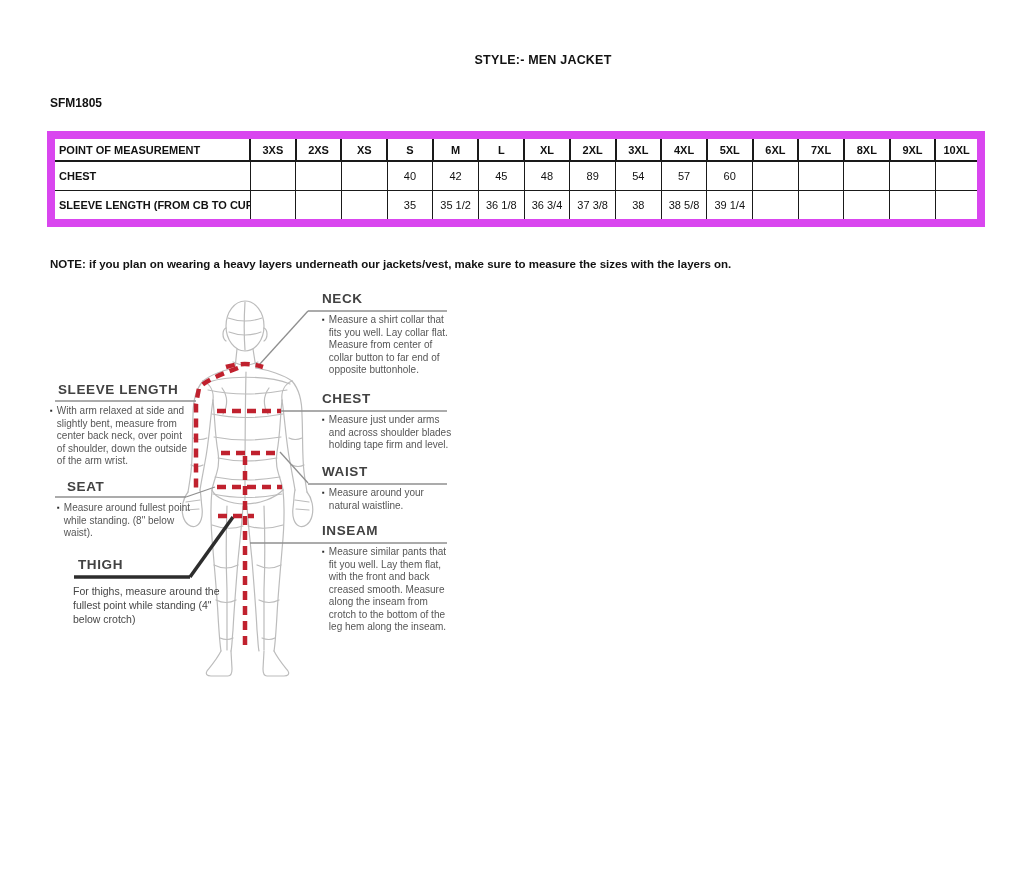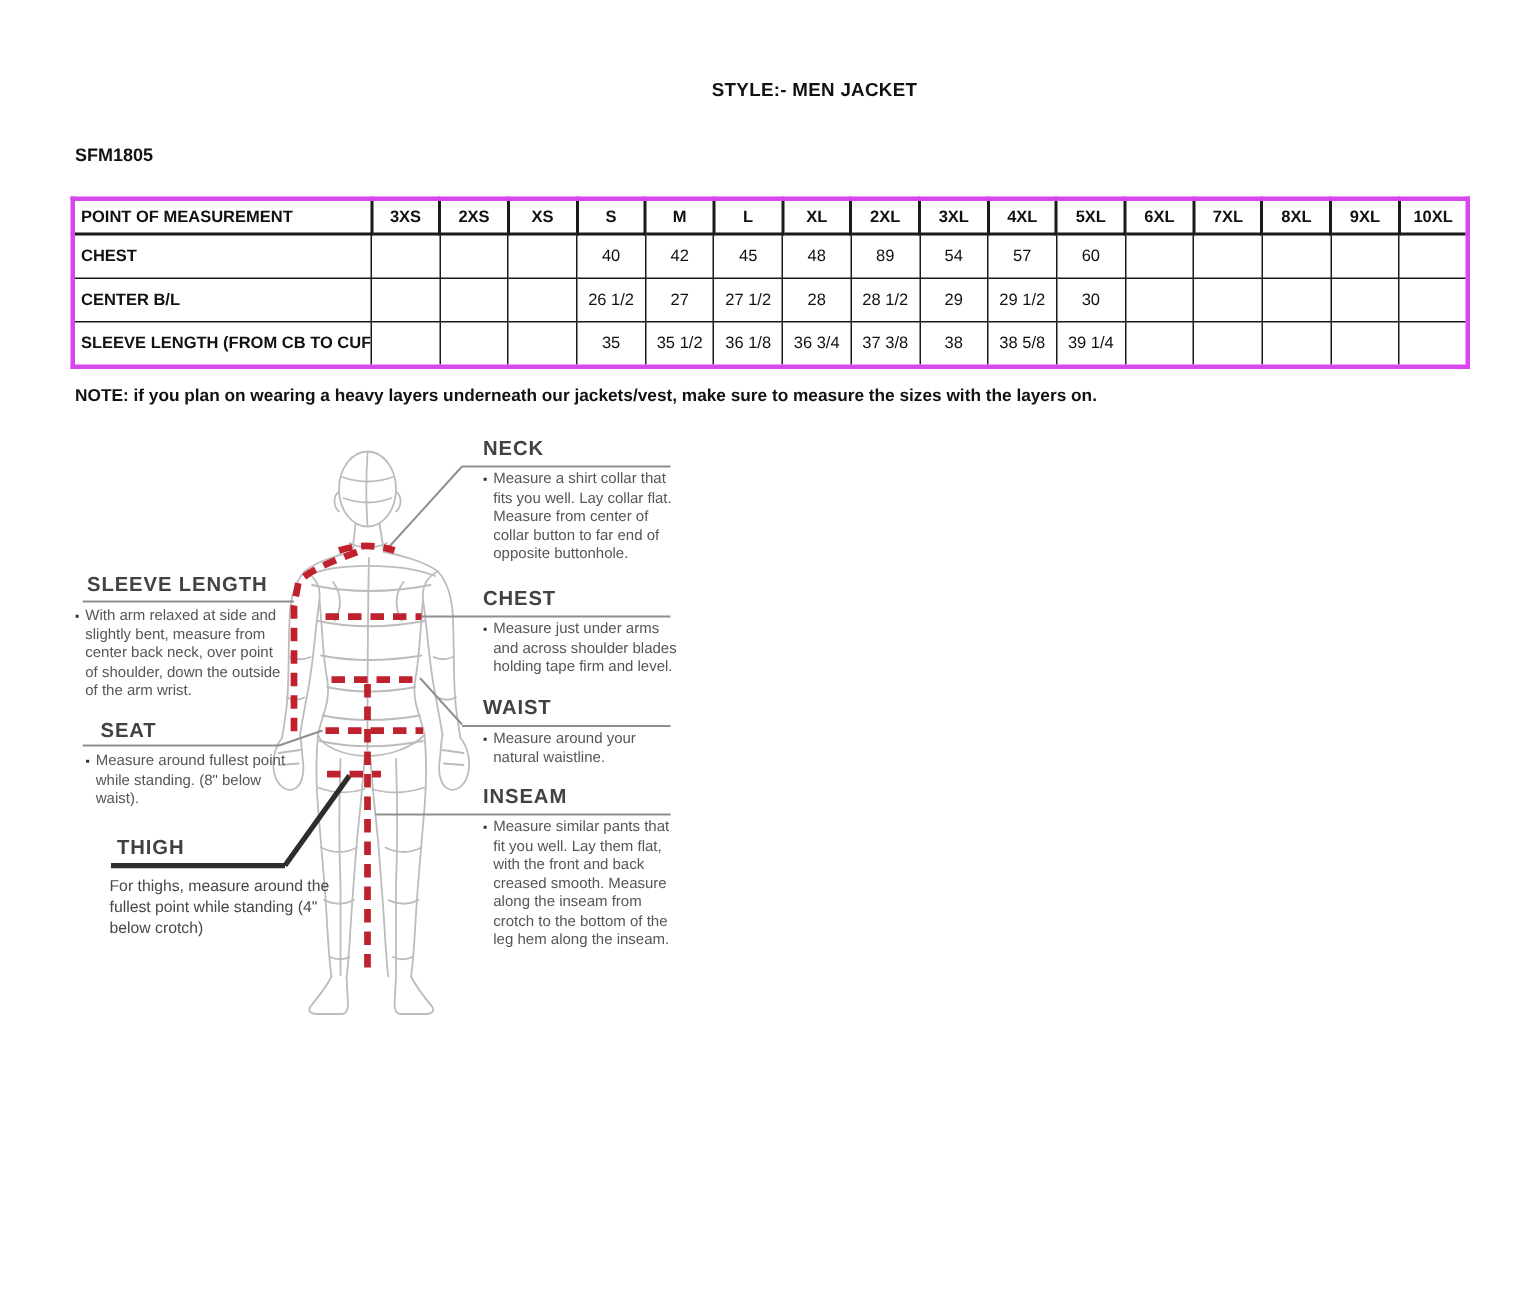--- a/index.html
+++ b/index.html
@@ -23,21 +23,21 @@
     border-collapse:collapse;width:930px;table-layout:fixed;
     font-size:11px;color:#111;
   }
   table.size th,table.size td{
     border:1px solid #1a1a1a;padding:0 4px;overflow:hidden;white-space:nowrap;
     height:28px;text-align:center;font-weight:normal;
   }
   table.size thead th{
     border:2px solid #1a1a1a;font-weight:bold;height:21px;text-align:center;
   }
-  table.size{border:3px solid #d946ef;}
+  table.size{border:8px solid #d946ef;}
   table.size .lbl{text-align:left;font-weight:bold;}
   
   .note-line{
     top:258px;left:50px;width:940px;font-size:11.5px;font-weight:bold;color:#121212;
   }
   
   .callout{position:absolute;}
   .callout-heading{
     font-size:13.5px;font-weight:bold;letter-spacing:.6px;color:#424242;
   }
@@ -100,39 +100,20 @@
           <td>54</td>
           <td>57</td>
           <td>60</td>
           <td></td>
           <td></td>
           <td></td>
           <td></td>
           <td></td>
         </tr>
         <tr>
-          <td class="lbl">CENTER B/L</td>
-          <td></td>
-          <td></td>
-          <td></td>
-          <td>26 1/2</td>
-          <td>27</td>
-          <td>27 1/2</td>
-          <td>28</td>
-          <td>28 1/2</td>
-          <td>29</td>
-          <td>29 1/2</td>
-          <td>30</td>
-          <td></td>
-          <td></td>
-          <td></td>
-          <td></td>
-          <td></td>
-        </tr>
-        <tr>
           <td class="lbl">SLEEVE LENGTH (FROM CB TO CUFF)</td>
           <td></td>
           <td></td>
           <td></td>
           <td>35</td>
           <td>35 1/2</td>
           <td>36 1/8</td>
           <td>36 3/4</td>
           <td>37 3/8</td>
           <td>38</td>

